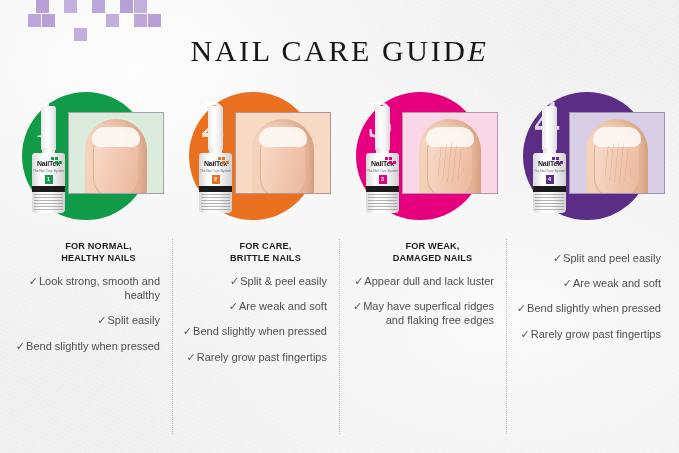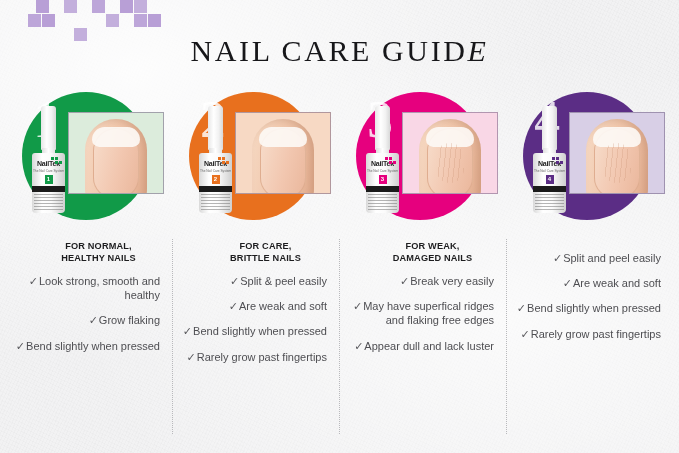--- a/index.html
+++ b/index.html
@@ -260,21 +260,21 @@
               <div class="numbadge" style="background:#119a48">1</div>
               <div class="blackband"></div>
               <div class="finetext"></div>
             </div>
           </div>
         </div>
         <div class="textblock">
           <div class="heading"><span>FOR NORMAL,</span><br><span>HEALTHY NAILS</span></div>
           <div class="bullets">
             <div class="bullet"><span class="ck">✓</span><span>Look strong, smooth and healthy</span></div>
-            <div class="bullet"><span class="ck">✓</span><span>Grow flaking</span></div>
+            <div class="bullet"><span class="ck">✓</span><span>Split easily</span></div>
             <div class="bullet"><span class="ck">✓</span><span>Bend slightly when pressed</span></div>
           </div>
         </div>
         <div class="divider"></div>
       </div>
       <div class="col">
         <div class="art">
           <div class="circle" style="background: rgb(232, 112, 30);"></div>
           <div class="swatch" style="background: rgb(247, 217, 196);">
             <div class="finger">
@@ -339,23 +339,22 @@
               <div class="tagline">The Nail Care System</div>
               <div class="numbadge" style="background:#e6007e">3</div>
               <div class="blackband"></div>
               <div class="finetext"></div>
             </div>
           </div>
         </div>
         <div class="textblock">
           <div class="heading"><span>FOR WEAK,</span><br><span>DAMAGED NAILS</span></div>
           <div class="bullets">
-            <div class="bullet"><span class="ck">✓</span><span>Break very easily</span></div>
+            <div class="bullet"><span class="ck">✓</span><span>Appear dull and lack luster</span></div>
             <div class="bullet"><span class="ck">✓</span><span>May have superfical ridges and flaking free edges</span></div>
-            <div class="bullet"><span class="ck">✓</span><span>Appear dull and lack luster</span></div>
           </div>
         </div>
         <div class="divider"></div>
       </div>
       <div class="col">
         <div class="art">
           <div class="circle" style="background: rgb(91, 45, 133);"></div>
           <div class="swatch" style="background: rgb(216, 207, 230);">
             <div class="finger">
               <div class="nailplate">

